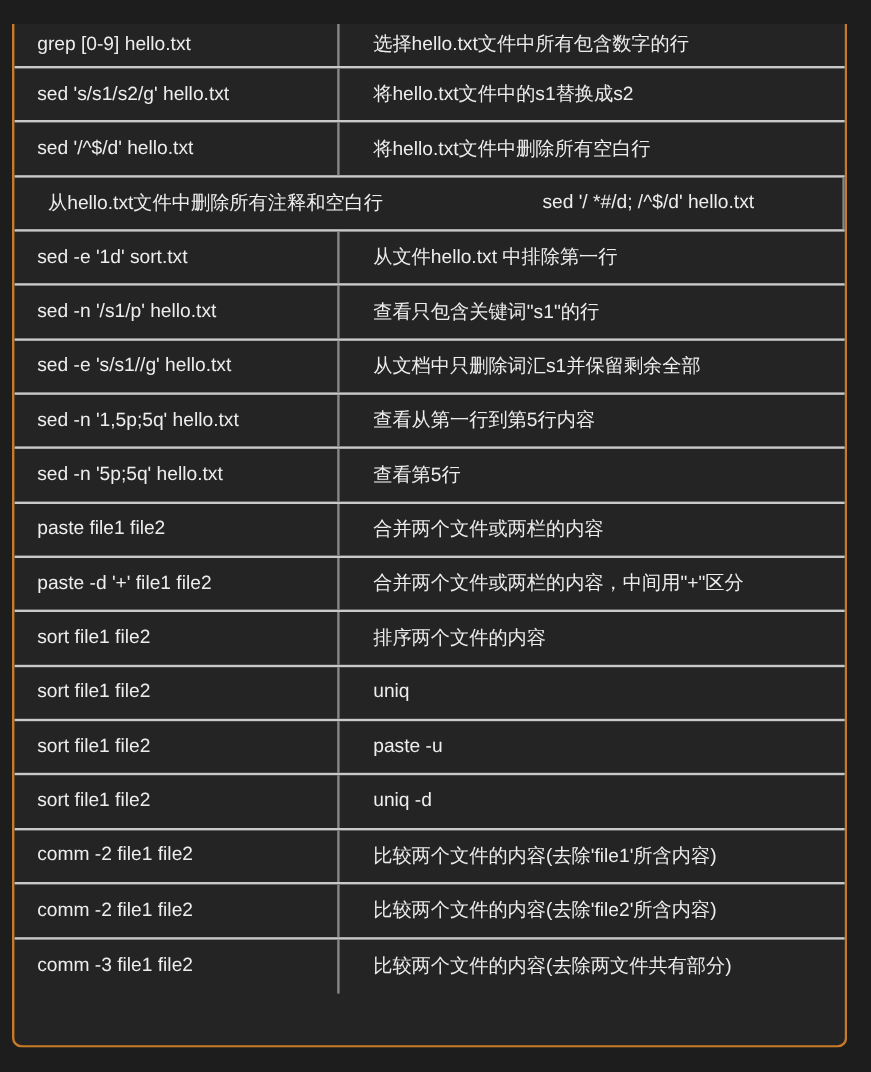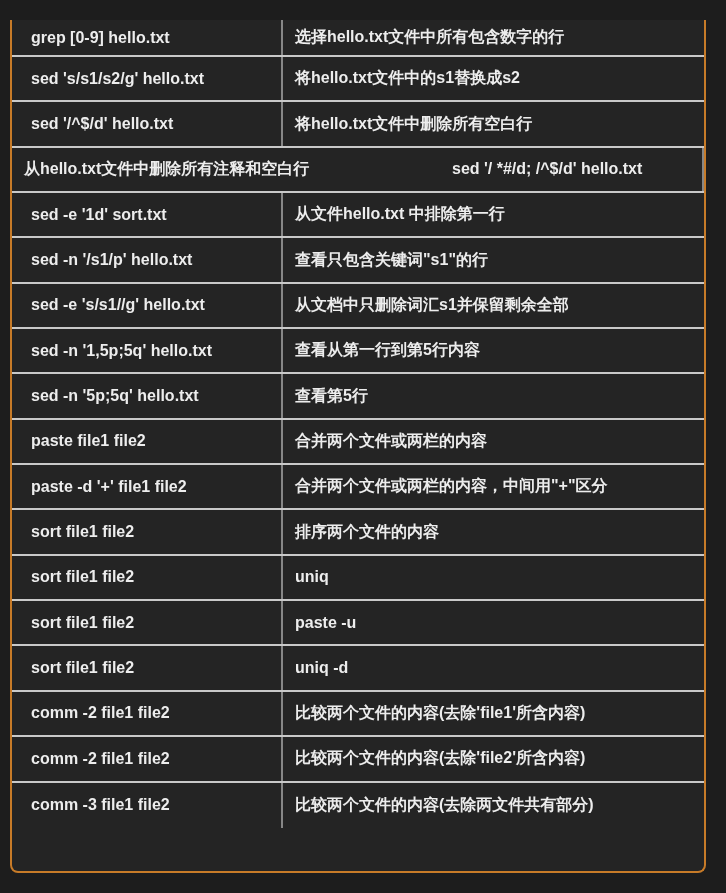--- a/index.html
+++ b/index.html
@@ -8,21 +8,20 @@
     background: #1d1d1d;
     width: 726px;
     height: 893px;
     overflow: hidden;
     font-family: "Liberation Sans", "DejaVu Sans", sans-serif;
   }
   .page {
     position: relative;
     width: 726px;
     height: 893px;
-    font-weight: bold;
   }
   .cmd-table {
     position: absolute;
     left: 10px;
     top: 20px;
     width: 696px;
     height: 853px;
     box-sizing: border-box;
     background: #242424;
     border-left: 2px solid #c77b28;
@@ -59,21 +58,21 @@
     overflow: hidden;
   }
   .cell.cmd {
     width: 271px;
     flex: none;
     padding-left: 19px;
     border-right: 2px solid #878787;
   }
   .cell.desc {
     flex: 1;
-    padding-left: 12px;
+    padding-left: 28px;
   }
 </style>
 </head>
 <body>
 
 <div class="page">
   <div class="cmd-table" id="cmd-table">
   <div class="row">
     <div class="cell cmd">grep [0-9] hello.txt</div>
     <div class="cell desc">选择hello.txt文件中所有包含数字的行</div>

